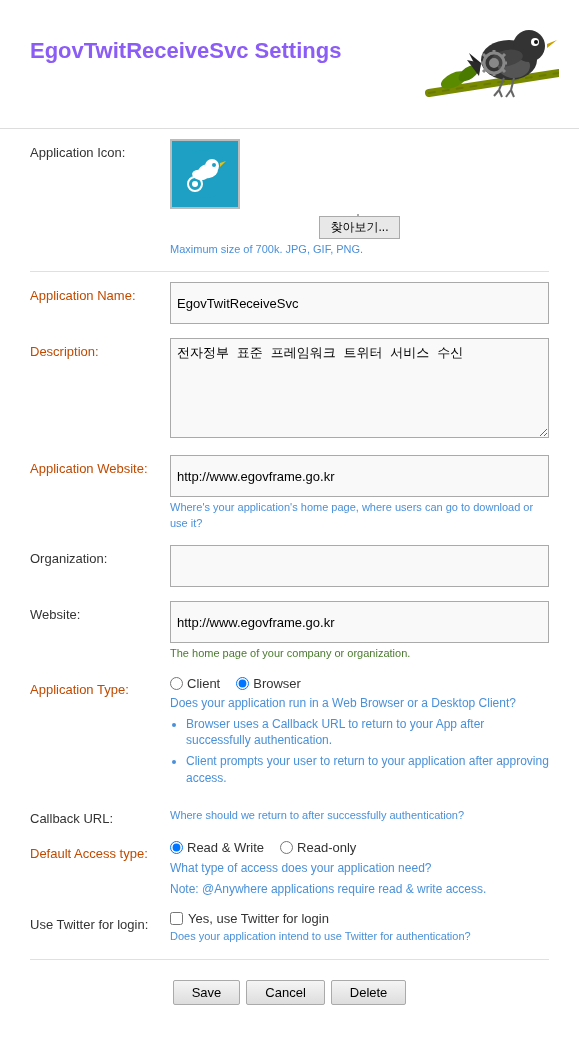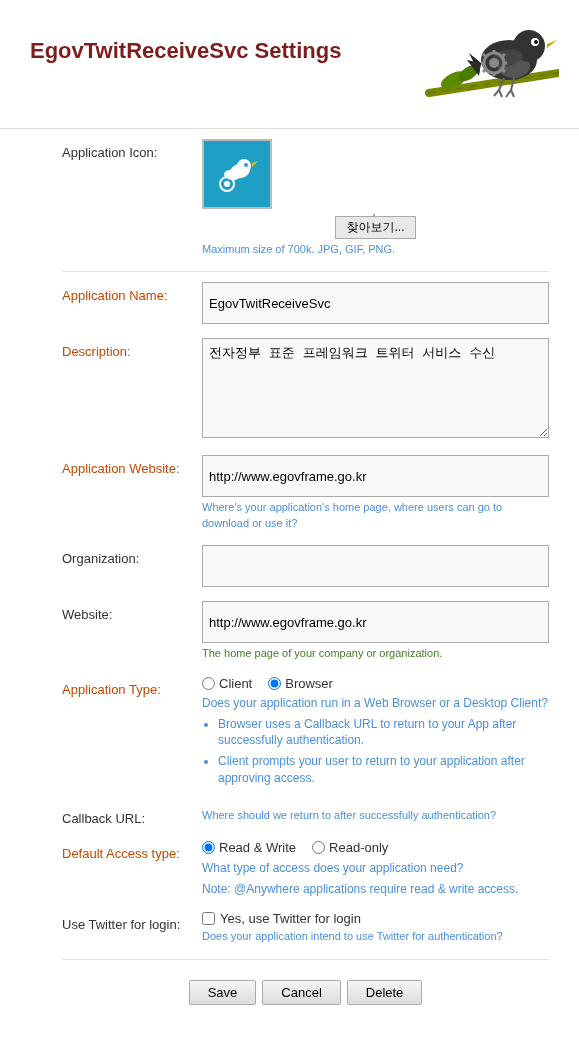--- a/index.html
+++ b/index.html
@@ -14,33 +14,32 @@
     .header {
       display: flex;
       align-items: flex-start;
       justify-content: space-between;
       padding: 18px 20px 10px 30px;
       border-bottom: 1px solid #ddd;
     }
     .header-title {
       font-size: 22px;
       font-weight: bold;
-      color: #7f1d1d;
+      color: #8b5cf6;
       margin-top: 20px;
     }
     .bird-container {
       position: relative;
       width: 160px;
       height: 100px;
       flex-shrink: 0;
     }
     
     .content {
       padding: 10px 30px 20px 30px;
-      margin-left: 32px;
     }
     .form-row {
       display: flex;
       align-items: flex-start;
       margin-bottom: 14px;
     }
     .form-label {
       width: 140px;
       min-width: 140px;
       font-size: 13px;

